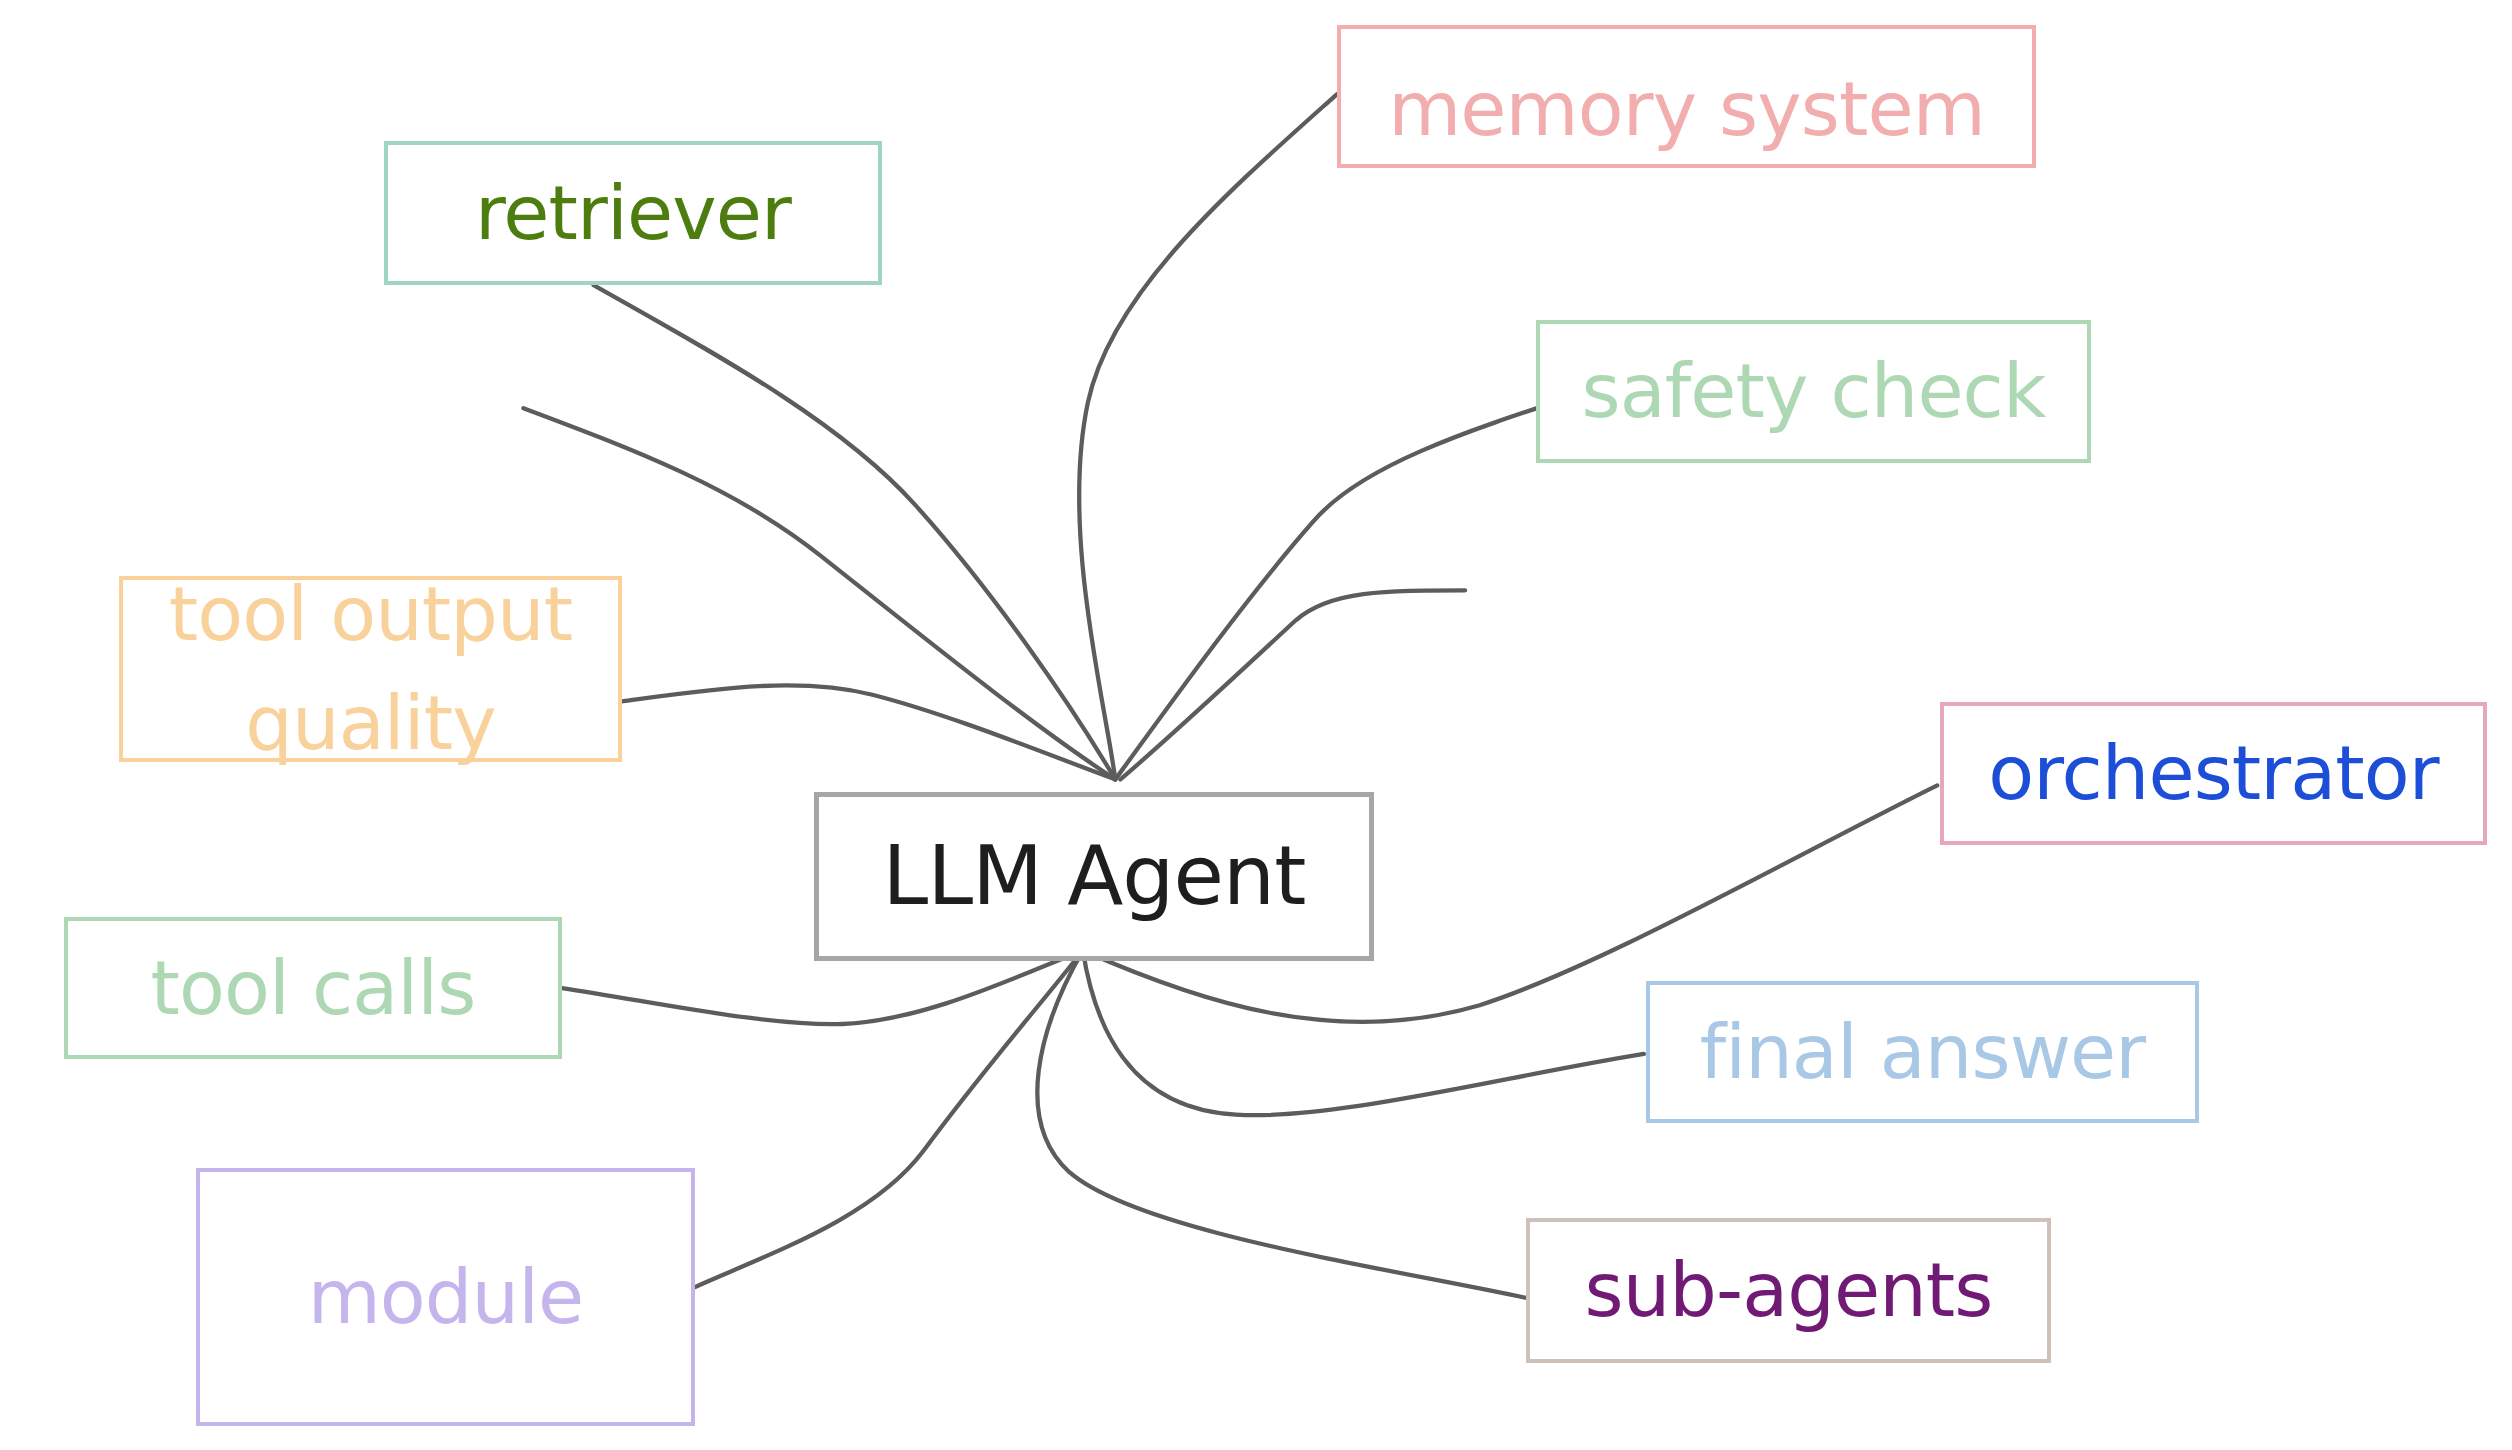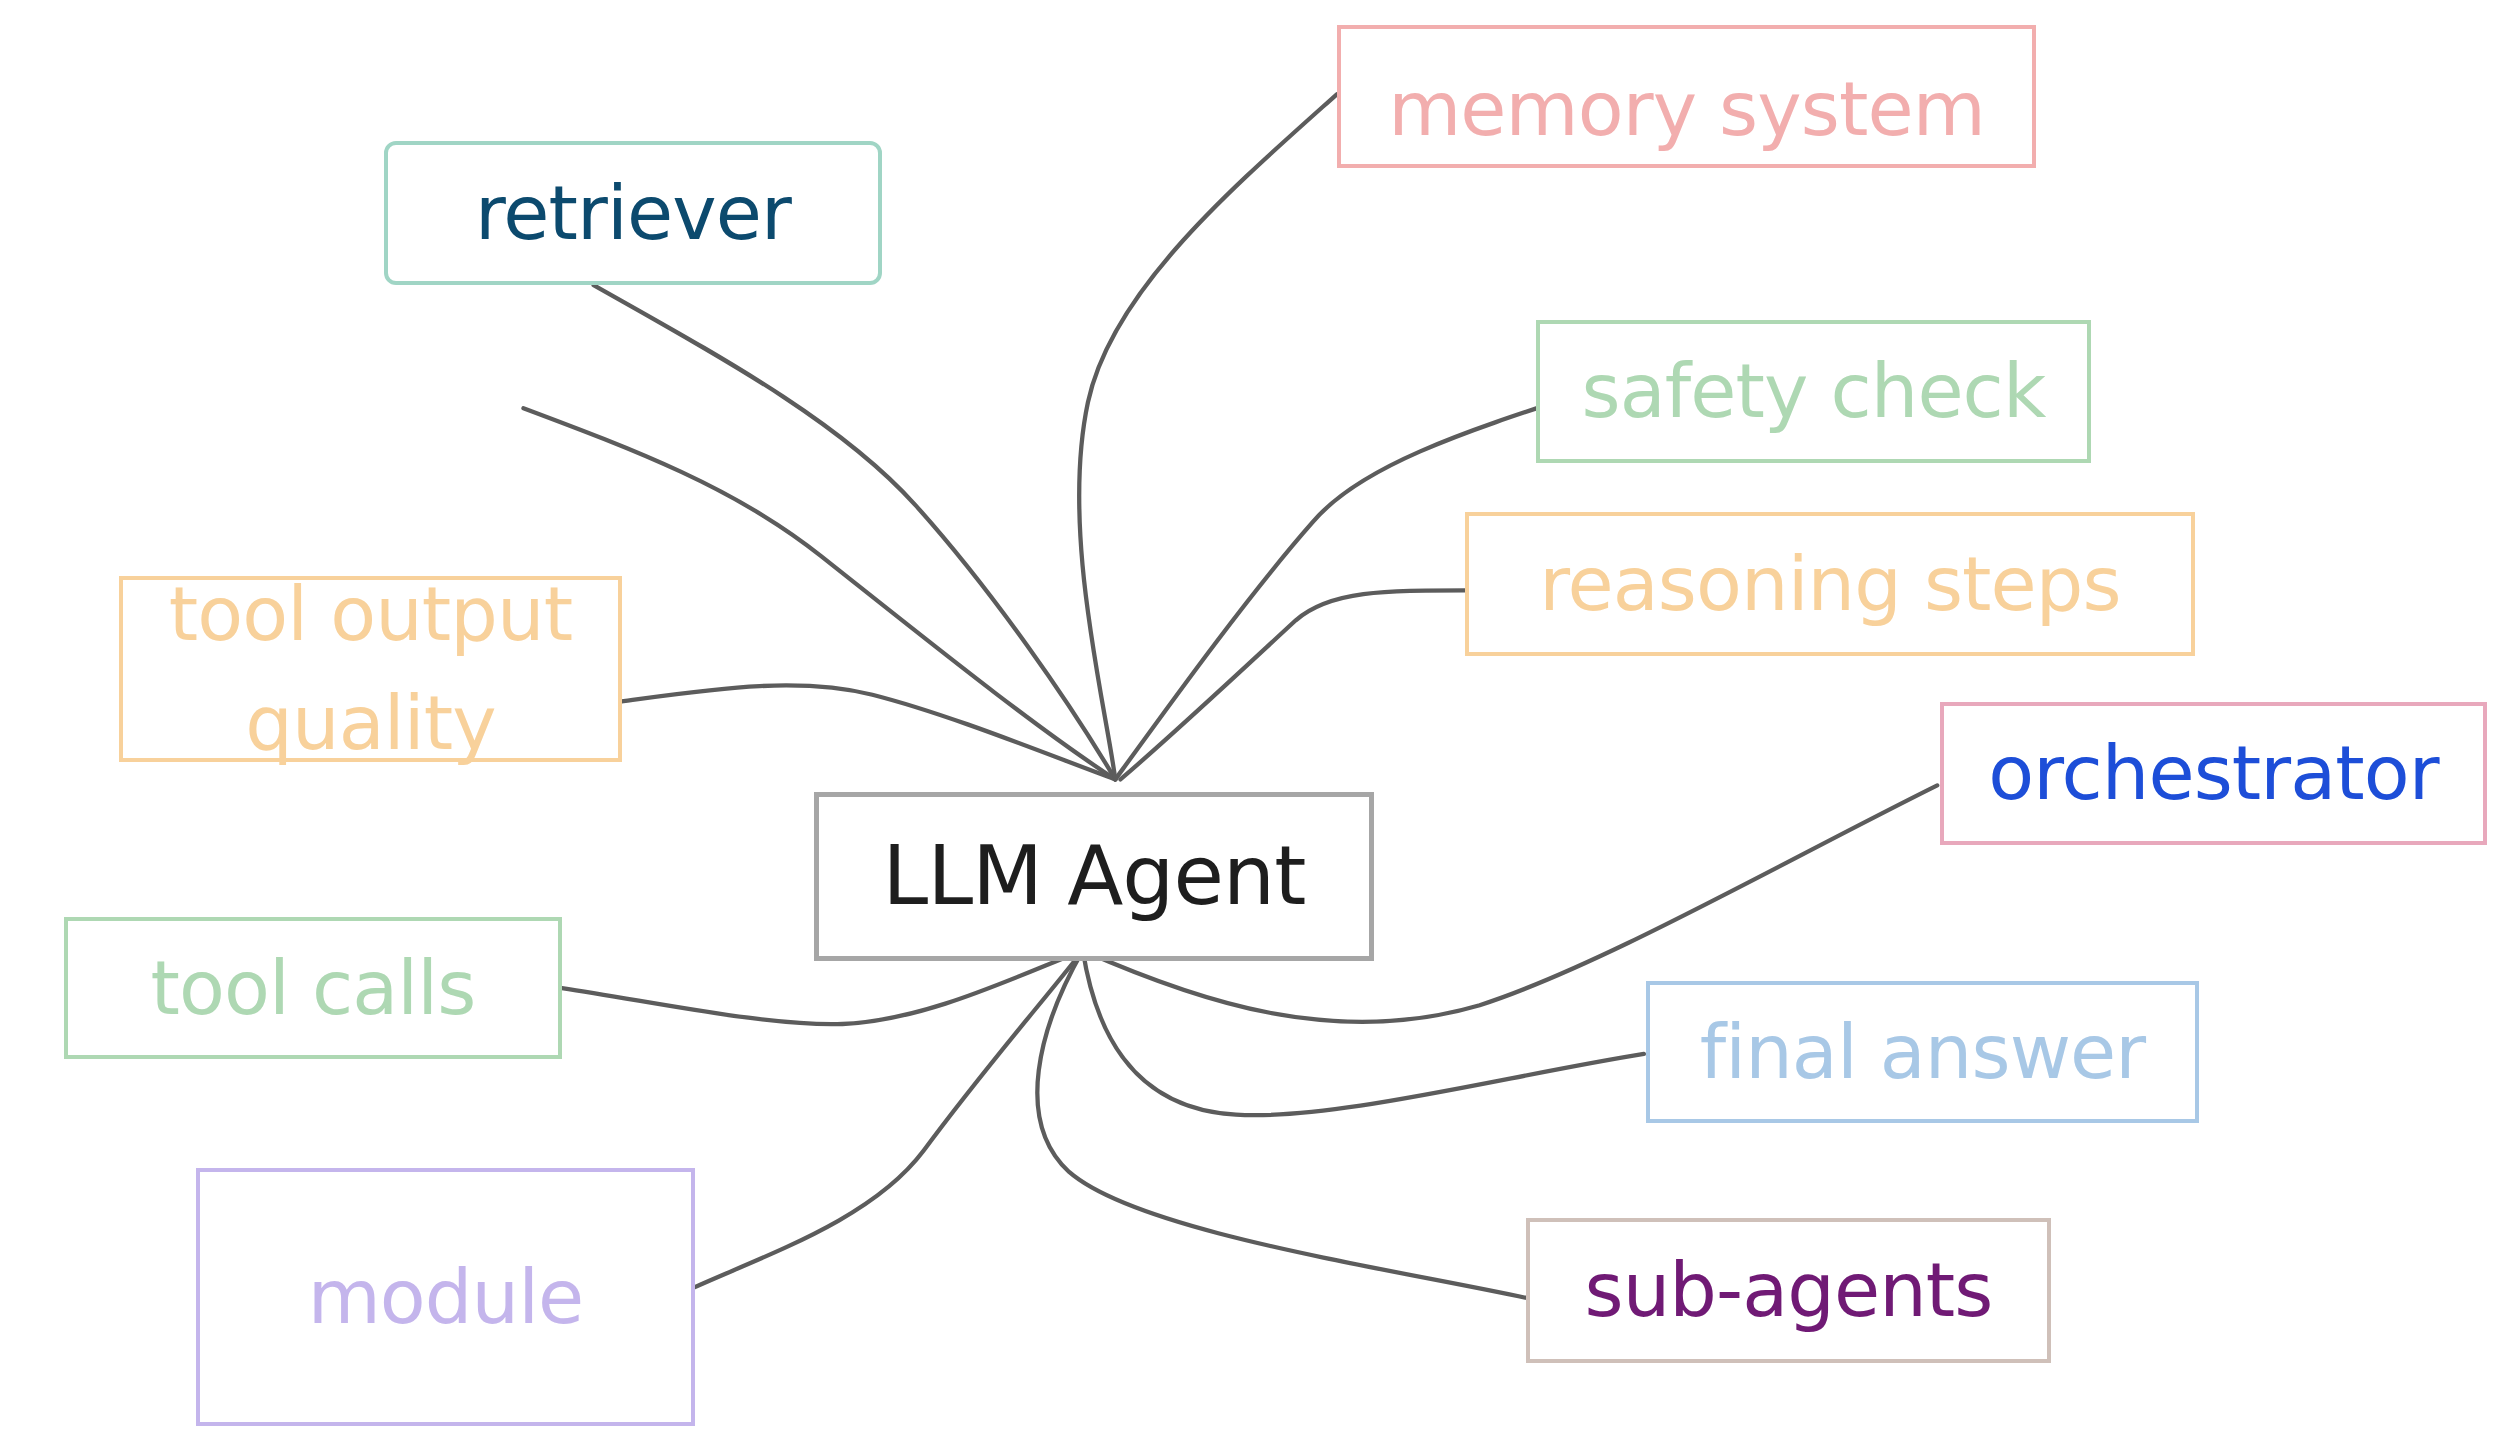--- a/index.html
+++ b/index.html
@@ -38,21 +38,21 @@
     <path class="edge" d="M807,1507 C900,1465 1020,1425 1080,1345 C1150,1250 1220,1170 1266,1111"></path>
     <path class="edge" d="M2265,918 C2080,1010 1870,1130 1730,1175 C1560,1225 1400,1170 1266,1111"></path>
     <path class="edge" d="M1922,1232 C1760,1258 1560,1310 1445,1303 C1320,1296 1280,1200 1266,1111"></path>
     <path class="edge" d="M1788,1518 C1620,1482 1330,1440 1250,1370 C1185,1310 1215,1200 1266,1111"></path>
   </svg>
 
   <div class="node center" style="left:814px;top:792px;width:560px;height:169px;">
     <span>LLM Agent</span>
   </div>
 
-  <div class="node" style="left:384px;top:141px;width:498px;height:144px;border-color:#a0d5c5;color:#0c4a6e;border-radius:12px;">
+  <div class="node" style="left:384px;top:141px;width:498px;height:144px;border-color:#a0d5c5;color:#4d7c0f;">
     <span>retriever</span>
   </div>
 
 
   <div class="node" style="left:119px;top:576px;width:503px;height:186px;border-color:#f8d19b;color:#f8d19b;flex-direction:column;">
     <span>tool output</span>
     <span>quality</span>
   </div>
 
   <div class="node" style="left:64px;top:917px;width:498px;height:142px;border-color:#aed8b3;color:#aed8b3;">
@@ -64,23 +64,20 @@
   </div>
 
   <div class="node" style="left:1337px;top:25px;width:699px;height:143px;border-color:#f2aeae;color:#f2aeae;align-items:flex-end;">
     <span>memory system</span>
   </div>
 
   <div class="node" style="left:1536px;top:320px;width:555px;height:143px;border-color:#aed8b3;color:#aed8b3;">
     <span>safety check</span>
   </div>
 
-  <div class="node" style="left:1465px;top:512px;width:730px;height:144px;border-color:#f8d19b;color:#f8d19b;">
-    <span>reasoning steps</span>
-  </div>
 
   <div class="node" style="left:1940px;top:702px;width:547px;height:143px;border-color:#e8a8bc;color:#1d4ed8;">
     <span>orchestrator</span>
   </div>
 
   <div class="node" style="left:1646px;top:981px;width:553px;height:142px;border-color:#a8c8e6;color:#a8c8e6;">
     <span>final answer</span>
   </div>
 
   <div class="node" style="left:1526px;top:1218px;width:525px;height:145px;border-color:#cfc0b9;color:#701a75;">

